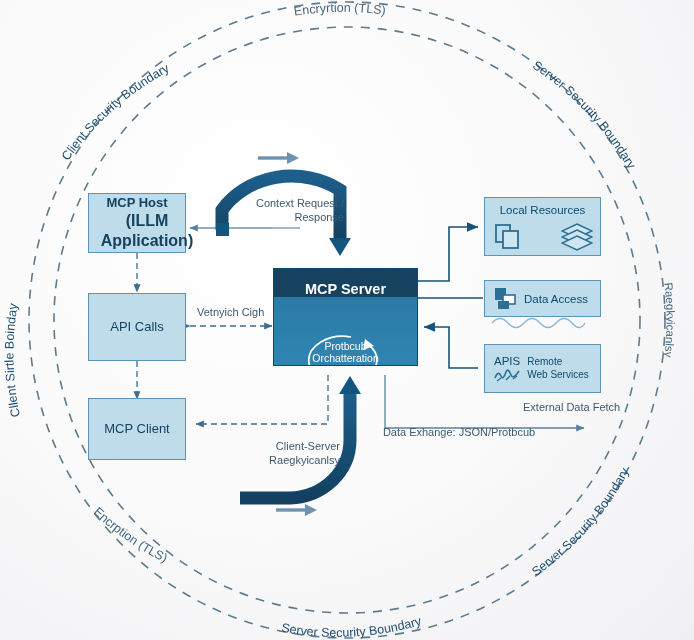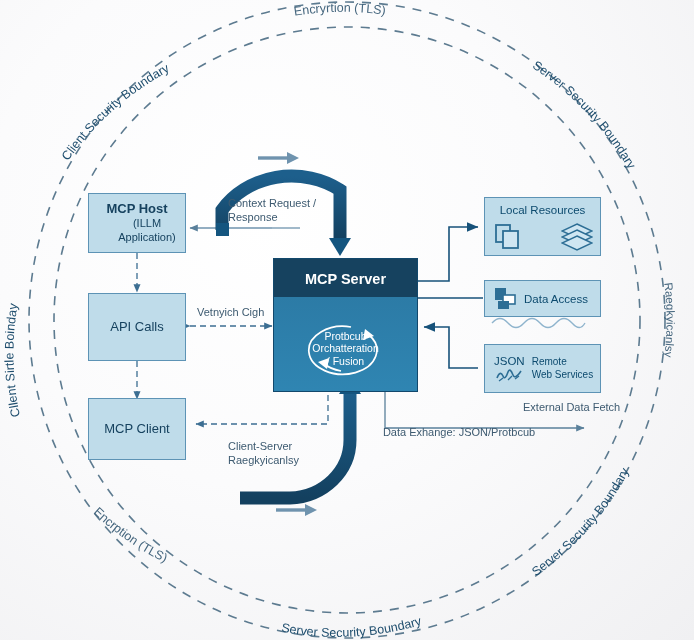--- a/index.html
+++ b/index.html
@@ -23,27 +23,27 @@
     border: 1.2px solid #5d93b5;
     display: flex;
     flex-direction: column;
     align-items: center;
     justify-content: center;
     color: #16425f;
     text-align: center;
     line-height: 1.25;
   }
   .node-title { font-size: 13px; font-weight: bold; }
-  .node-sub   { font-size: 11px; font-weight: normal; margin-left: 20px; }
+  .node-sub   { font-size: 16px; font-weight: bold; margin-left: 20px; }
   .node-plain { font-size: 13px; font-weight: normal; }
 
   
   #mcp-server {
     position: absolute;
-    left: 273px; top: 258px; width: 145px; height: 134px;
+    left: 273px; top: 268px; width: 145px; height: 98px;
     border: 1px solid #12486c;
     background: linear-gradient(180deg, #16425f 0%, #16425f 29%, #2c7ba6 29%, #2f85b2 100%);
     overflow: hidden;
   }
   #mcp-server-title {
     position: absolute; left: 0; top: 12px; width: 100%;
     text-align: center; color: #ffffff;
     font-size: 14.5px; font-weight: bold;
   }
   #cycle-wrap {
@@ -82,21 +82,21 @@
   .res-row-label { font-size: 11.5px; }
   .res-two-line { font-size: 10px; line-height: 1.22; text-align: left; }
 
   
   .flat-label {
     position: absolute;
     color: #3d5a70;
     font-size: 11px;
     line-height: 1.25;
     white-space: pre-line;
-    text-align: left;
+    text-align: right;
   }
   .curve-label-text {
     font-size: 12.5px;
     fill: #1f4e6e;
     font-family: "Liberation Sans", sans-serif;
   }
   .curve-label-text.small { font-size: 11.5px; }
   .curve-label-text.light { fill: #45667e; }
 </style>
 </head>
@@ -246,21 +246,21 @@
         <rect x="9" y="8" width="12" height="9" fill="#ffffff" stroke="#2d6e95" stroke-width="1.6"></rect>
         <rect x="4" y="14" width="11" height="8" fill="#2d6e95"></rect>
       </svg>
       <span class="res-row-label">Data Access</span>
     </div>
   </div>
 
   <div class="res-box" id="remote-services">
     <div class="res-row">
       <div style="display:flex; flex-direction:column; align-items:center; gap:1px;">
-        <span style="font-size:11.5px;">JSON</span>
+        <span style="font-size:11.5px;">APIS</span>
         <svg width="26" height="14" viewBox="0 0 26 14">
           <path d="M1,10 q3,-8 6,-2 q2,5 5,-4 q2,-5 5,3 q2,5 8,-4" fill="none" stroke="#2d6e95" stroke-width="1.6"></path>
           <path d="M3,13 l4,-3 M12,12 l4,-4 M19,11 l4,-3" stroke="#2d6e95" stroke-width="1.3"></path>
         </svg>
       </div>
       <div class="res-two-line">
         <div>Remote</div>
         <div>Web Services</div>
       </div>
     </div>

